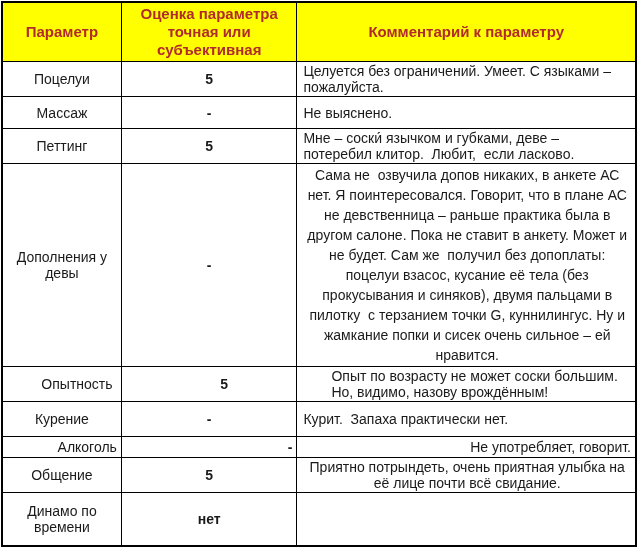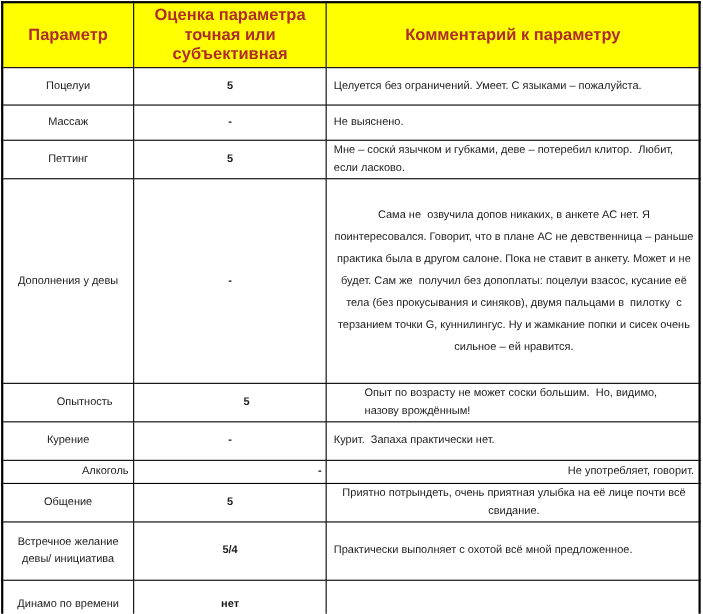--- a/index.html
+++ b/index.html
@@ -37,21 +37,21 @@
     font-size: 15px;
     line-height: 18px;
     text-align: center;
     height: 53px;
     padding: 2px 6px;
     margin-top: 13px;
   }
   
   td {
     color: var(--body-text, #1a1a1a);
-    font-size: 10px;
+    font-size: 14px;
     line-height: 16px;
   }
   td.param {
     text-align: center;
     padding: 1px 4px;
   }
   td.score {
     text-align: center;
     font-weight: bold;
     padding: 1px 4px;
@@ -130,24 +130,19 @@
         <td class="param">Алкоголь</td>
         <td class="score">-</td>
         <td class="comment">Не употребляет, говорит.</td>
       </tr>
       <tr>
         <td class="param">Общение</td>
         <td class="score">5</td>
         <td class="comment">Приятно потрындеть, очень приятная улыбка на её лице почти всё свидание.</td>
       </tr>
       <tr>
-        <td class="param">Встречное желание девы/ инициатива</td>
-        <td class="score">5/4</td>
-        <td class="comment">Практически выполняет с охотой всё мной предложенное.</td>
-      </tr>
-      <tr>
         <td class="param">Динамо по времени</td>
         <td class="score">нет</td>
         <td class="comment"></td>
       </tr>
     </tbody>
   </table>
 </div>
 
 </body></html>

